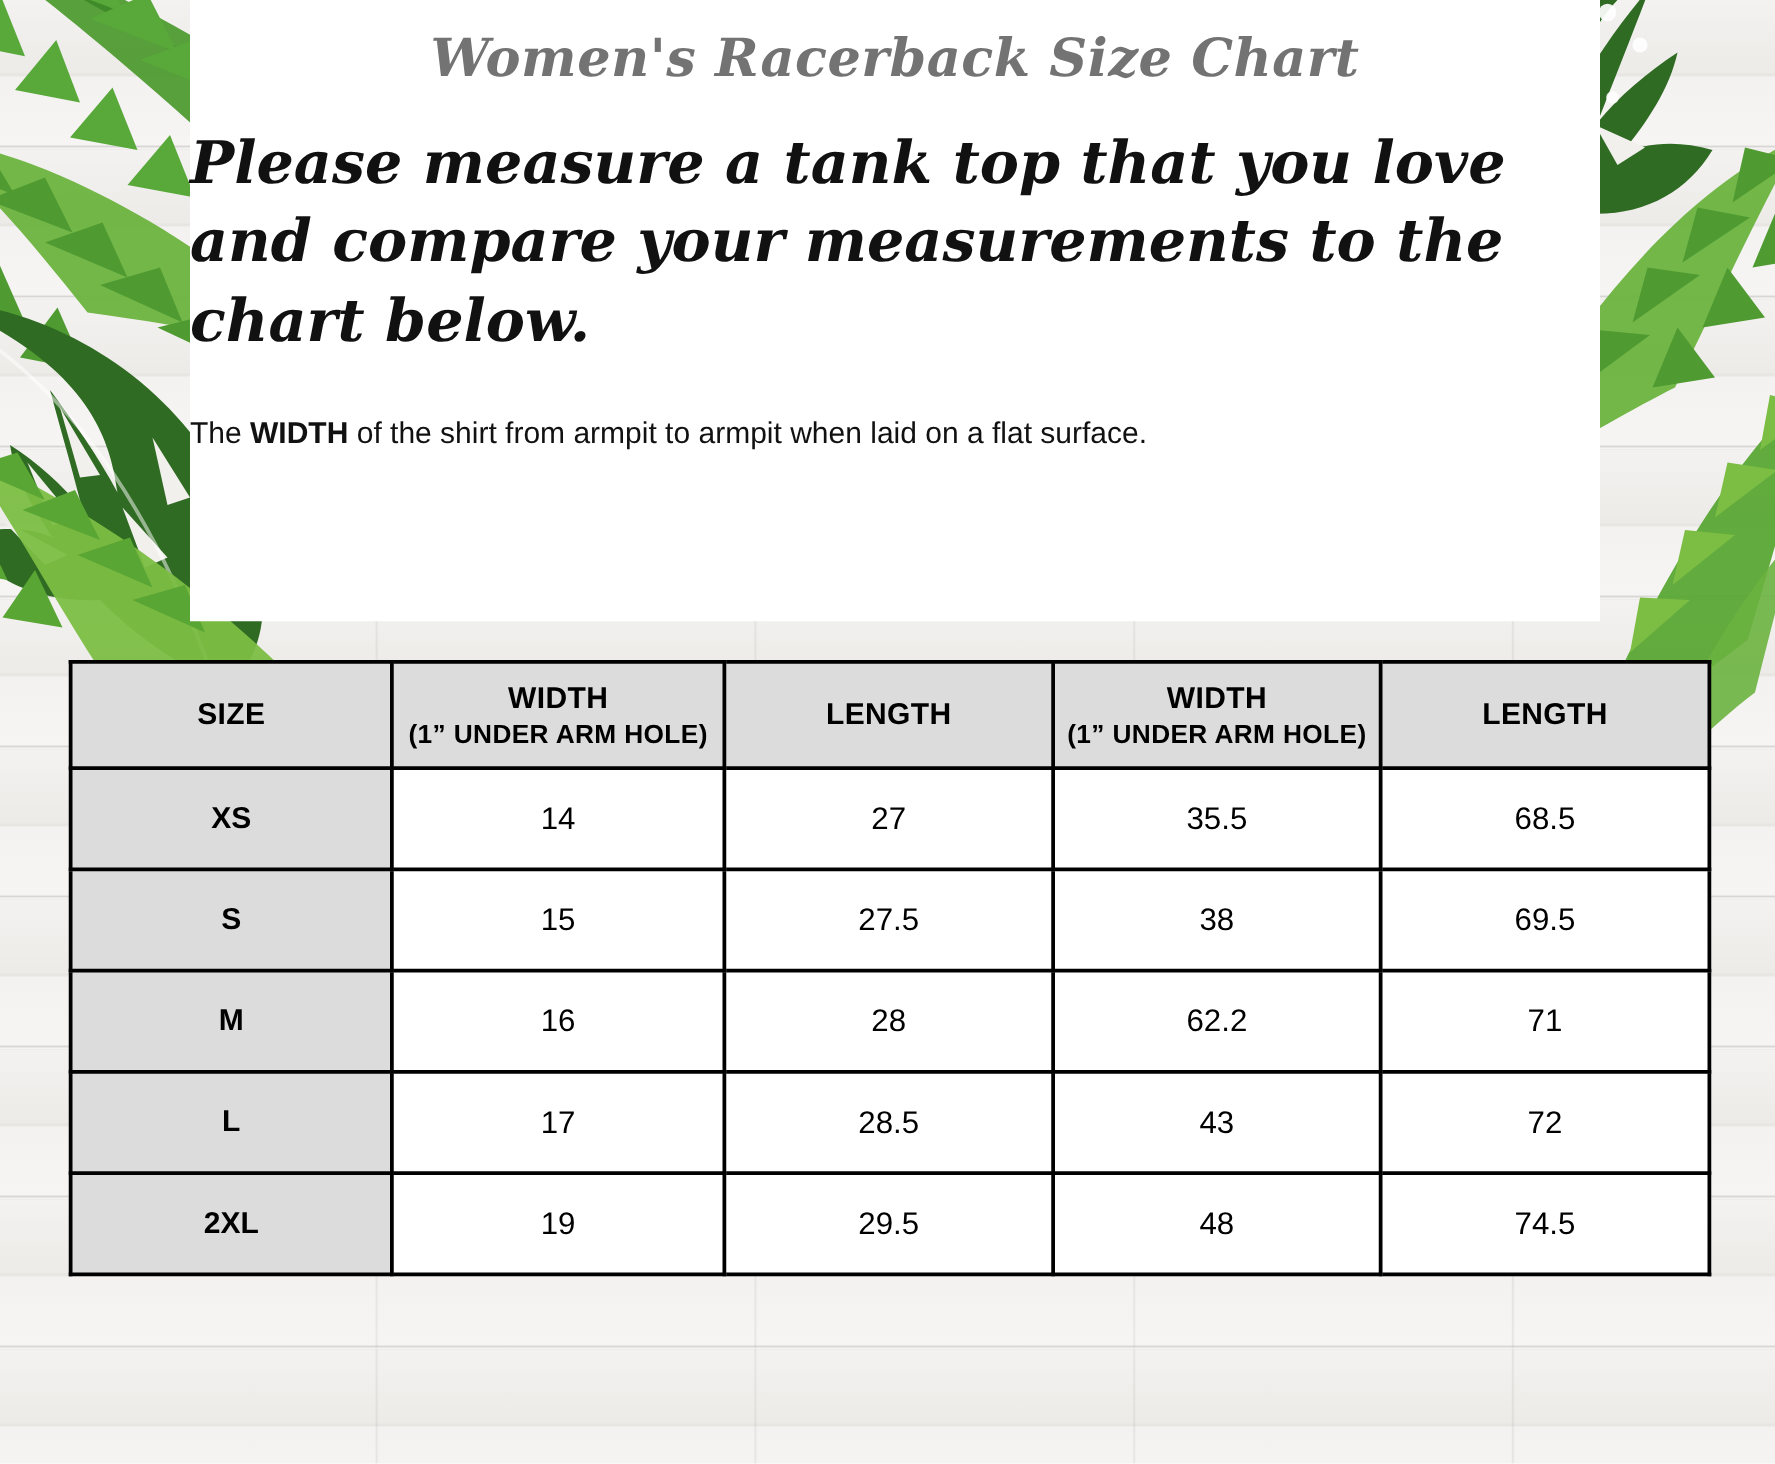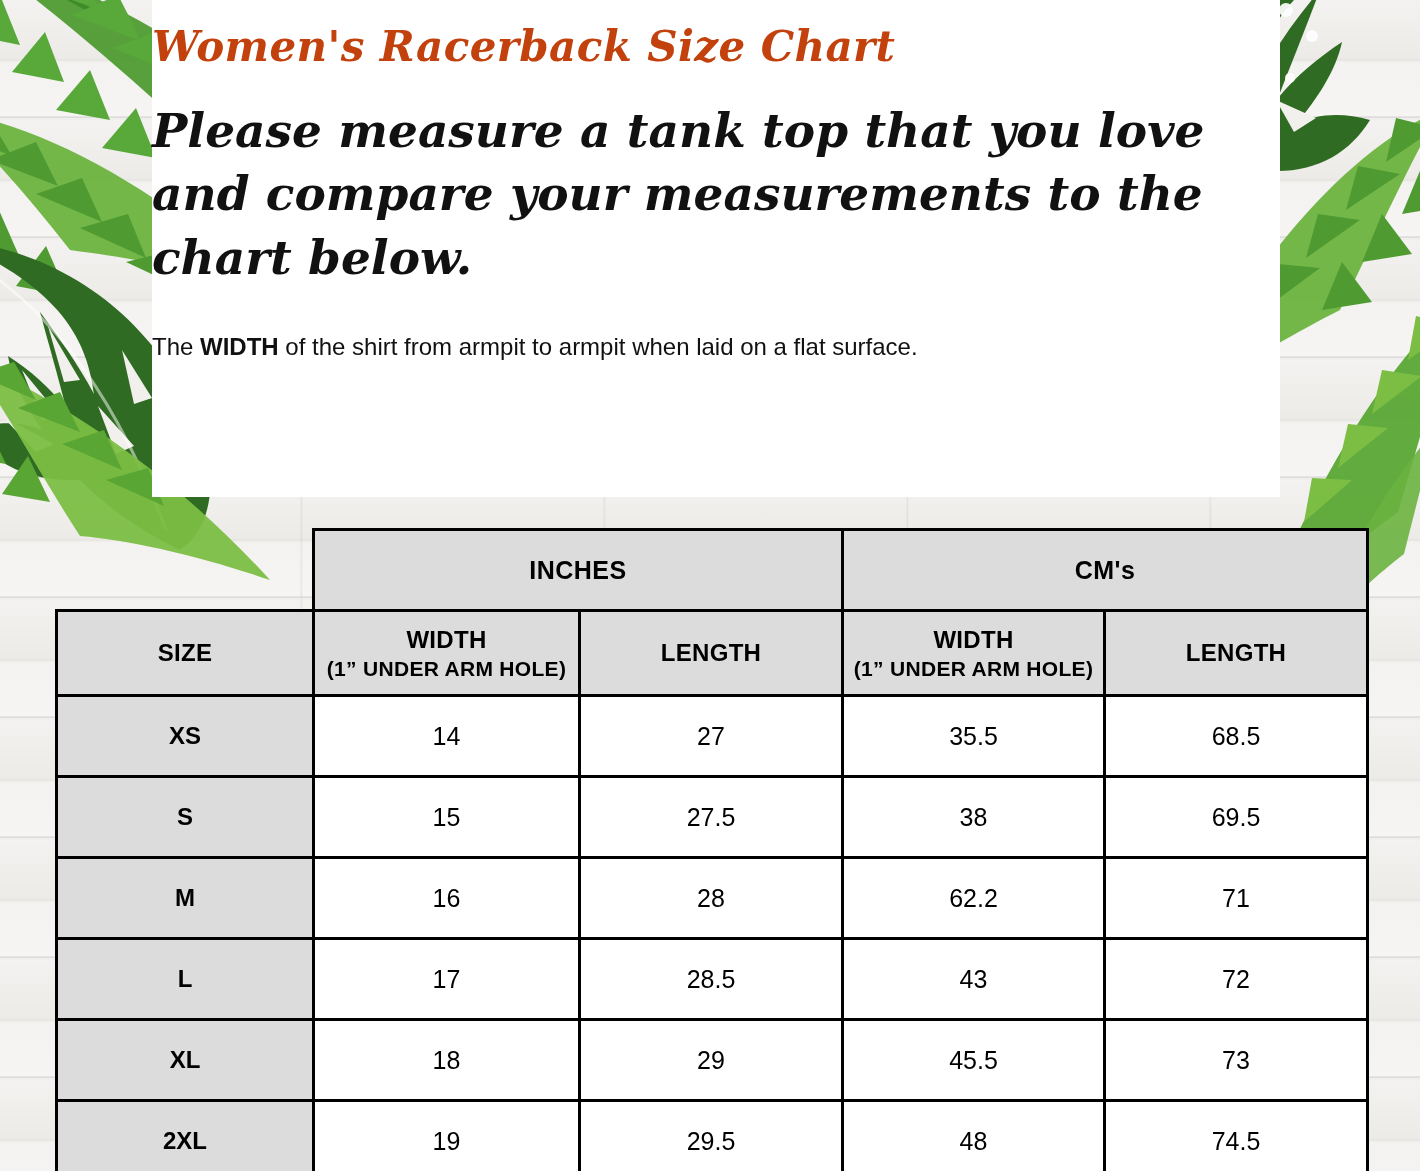--- a/index.html
+++ b/index.html
@@ -65,21 +65,22 @@
     width: 1128px;
     height: 497px;
     background: #ffffff;
     z-index: 5;
   }
   .title {
     font-family: "DejaVu Serif", serif;
     font-style: italic;
     font-weight: 700;
     font-size: 42px;
-    color: #c2410c;
+    color: #737373;
+    text-align: center;
     margin: 22px 0 0 0;
     letter-spacing: 0.4px;
   }
   .subtitle {
     font-family: "DejaVu Serif", serif;
     font-style: italic;
     font-weight: 700;
     font-size: 47px;
     line-height: 1.35;
     color: #111111;
@@ -304,25 +305,20 @@
   <div class="table-wrap">
     <table>
       <colgroup>
         <col style="width:257px">
         <col style="width:266px">
         <col style="width:263px">
         <col style="width:262px">
         <col style="width:263px">
       </colgroup>
       <tbody>
-        <tr>
-          <td class="blank-cell"></td>
-          <td class="grp-head" colspan="2">INCHES</td>
-          <td class="grp-head" colspan="2">CM's</td>
-        </tr>
         <tr>
           <td class="col-head">SIZE</td>
           <td class="col-head">
             <span>WIDTH</span>
             <span class="sub">(1” UNDER ARM HOLE)</span>
           </td>
           <td class="col-head">
             <span>LENGTH</span>
           </td>
           <td class="col-head">
@@ -356,27 +352,20 @@
           <td class="val-cell">71</td>
         </tr>
         <tr>
           <td class="size-cell">L</td>
           <td class="val-cell">17</td>
           <td class="val-cell">28.5</td>
           <td class="val-cell">43</td>
           <td class="val-cell">72</td>
         </tr>
         <tr>
-          <td class="size-cell">XL</td>
-          <td class="val-cell">18</td>
-          <td class="val-cell">29</td>
-          <td class="val-cell">45.5</td>
-          <td class="val-cell">73</td>
-        </tr>
-        <tr>
           <td class="size-cell">2XL</td>
           <td class="val-cell">19</td>
           <td class="val-cell">29.5</td>
           <td class="val-cell">48</td>
           <td class="val-cell">74.5</td>
         </tr>
       </tbody>
     </table>
   </div>
 </div>

